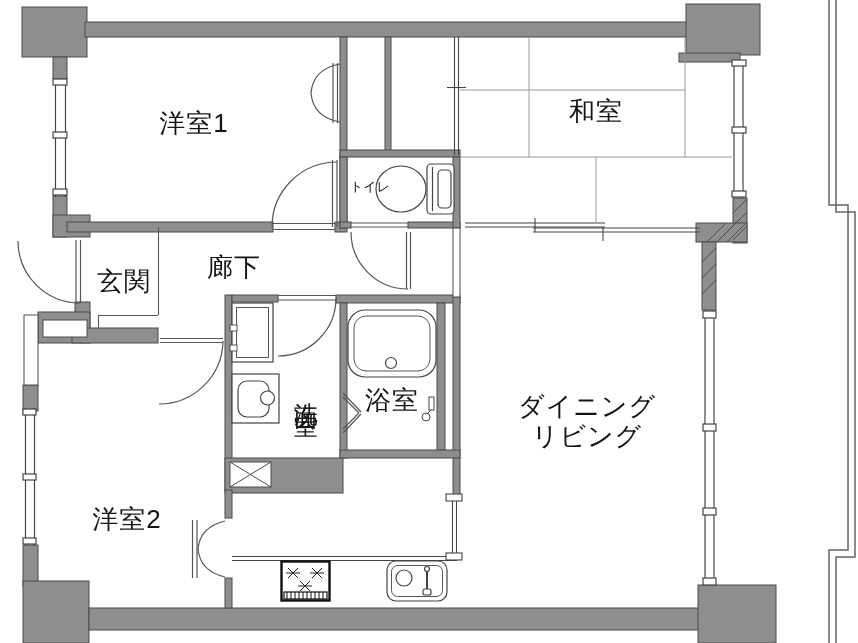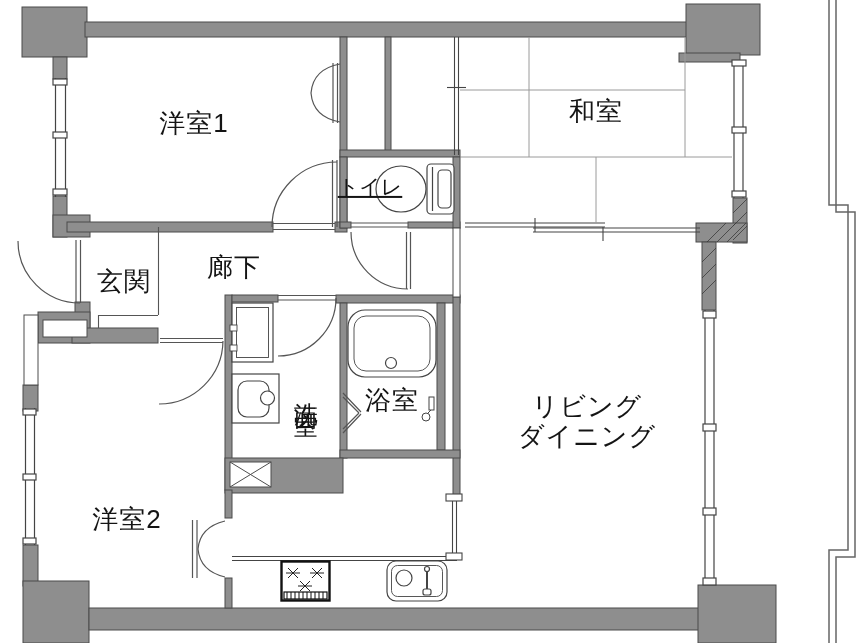--- a/index.html
+++ b/index.html
@@ -5,21 +5,21 @@
   html,body{margin:0;padding:0;background:#fff;}
   .plan{
     position:relative;width:858px;height:643px;background:#ffffff;
     font-family:"Liberation Sans", sans-serif;overflow:hidden;margin-left:10px;
   }
   .plan svg{position:absolute;left:0;top:0;}
   .lbl{
     position:absolute;transform:translate(-50%,-50%);
     color:#141414;white-space:nowrap;letter-spacing:1px;line-height:1.15;
   }
-  .s17{font-size:21px;letter-spacing:0;text-decoration:underline;}
+  .s17{font-size:13px;letter-spacing:0;}
   .s24{font-size:24px;}
   .s25{font-size:25px;}
   .s26{font-size:26px;}
   .vert{
     writing-mode:vertical-rl;text-orientation:upright;letter-spacing:5px;
   }
   .center2{text-align:center;}
 </style>
 </head>
 <body>
@@ -274,18 +274,18 @@
 </svg>
 
   <div class="lbl s26" style="left:184px;top:124px">洋室1</div>
   <div class="lbl s26" style="left:586px;top:112px">和室</div>
   <div class="lbl s17" style="left:360px;top:187px">トイレ</div>
   <div class="lbl s26" style="left:114px;top:282px">玄関</div>
   <div class="lbl s26" style="left:224px;top:268px">廊下</div>
   <div class="lbl s24 vert" style="left:296px;top:391px">洗面室</div>
   <div class="lbl s26" style="left:382px;top:401px">浴室</div>
   <div class="lbl s26 center2" style="left:577px;top:422px">
+    <div>ダイニング</div>
     <div>リビング</div>
-    <div>ダイニング</div>
   </div>
   <div class="lbl s26" style="left:117px;top:520px">洋室2</div>
 
 </div>
 
 </body></html>

